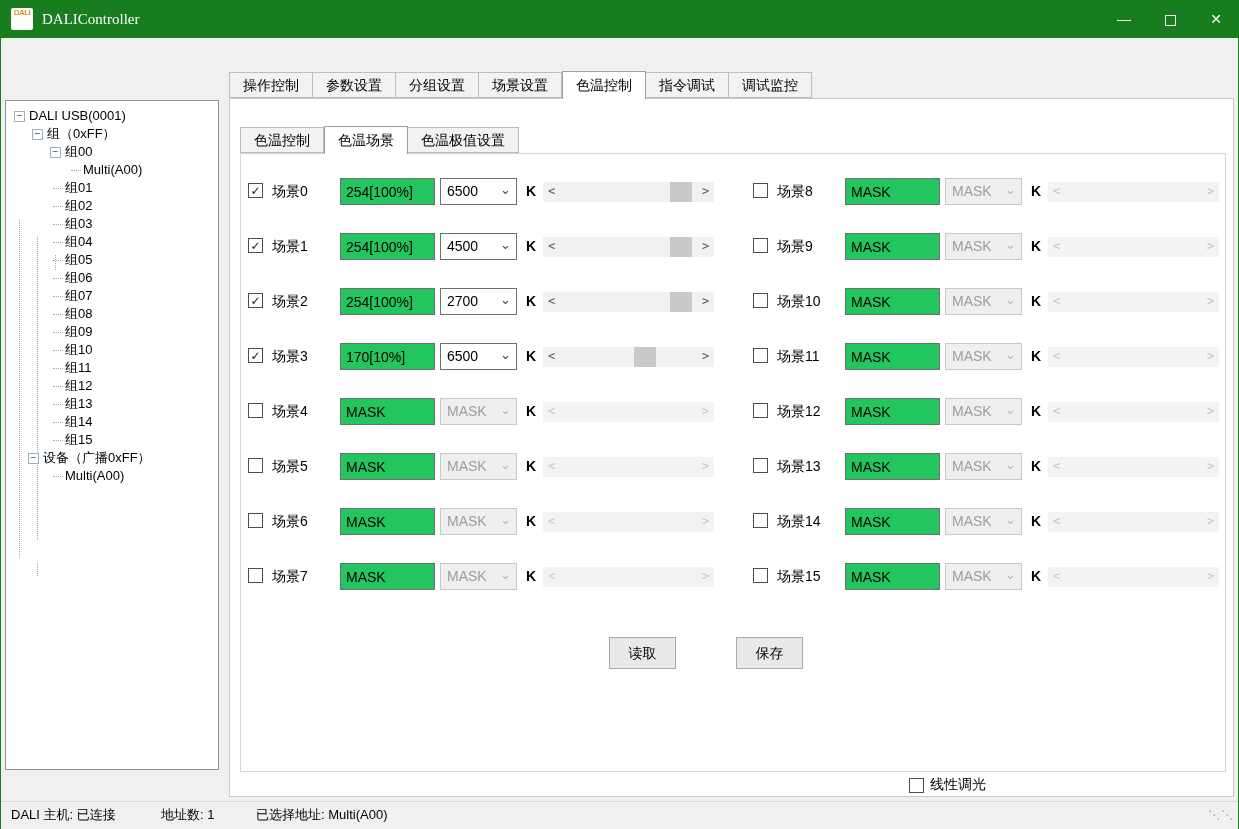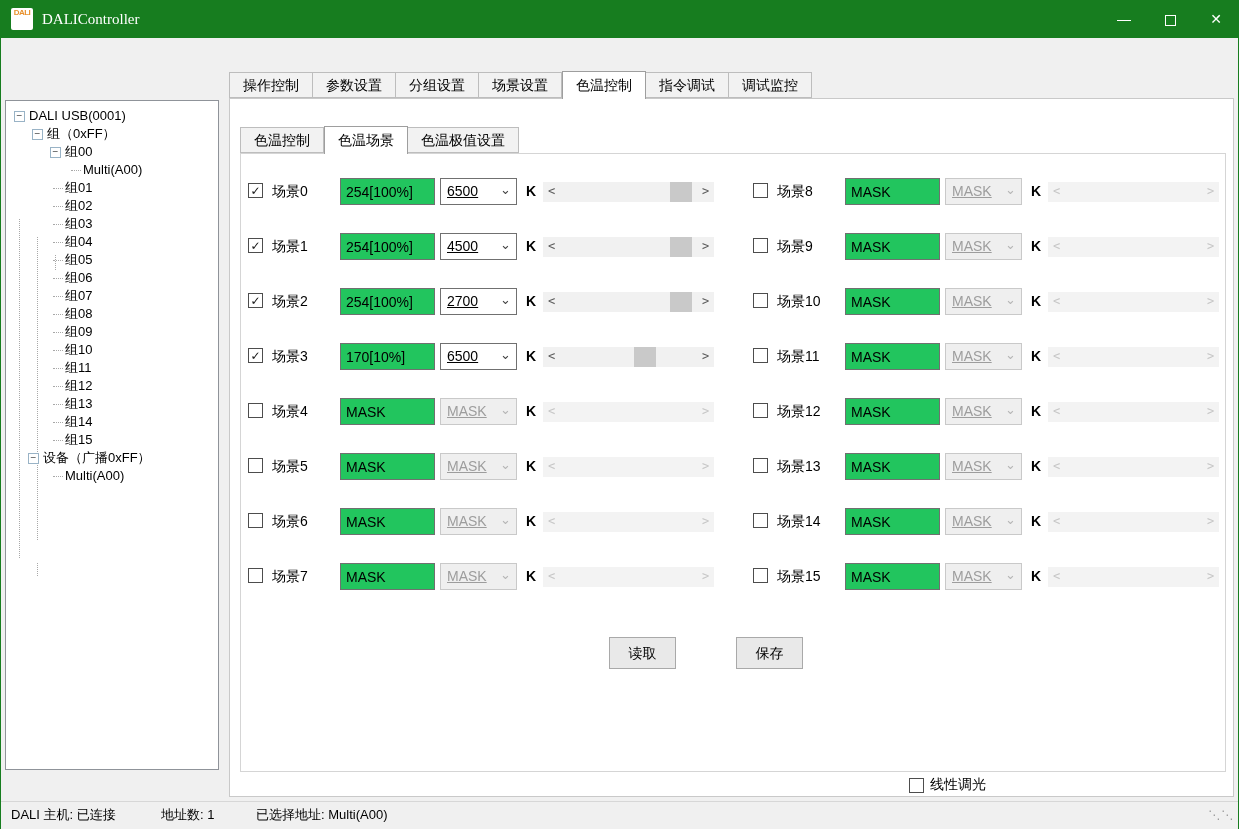--- a/index.html
+++ b/index.html
@@ -56,21 +56,21 @@
 
   
   .scene-row { position:absolute; width:466px; height:27px; }
   .cb { position:absolute; left:0; top:5px; width:15px; height:15px; background:#fff;
     border:1px solid #4d4d4d; text-align:center; line-height:14px; font-size:12px; color:#111; }
   .scene-lbl { position:absolute; left:24px; top:0; line-height:27px; font-size:14px; white-space:nowrap; }
   .tb { position:absolute; left:92px; top:0; width:95px; height:27px; border:1px solid #707070;
     background:#22c55e; font-size:14px; padding:0 5px; font-family:inherit; color:#000; outline:none; }
   .combo { position:absolute; left:192px; top:0; width:77px; height:27px; border:1px solid #707070;
     background:#fff; font-size:14px; }
-  .combo .cval { position:absolute; left:6px; top:0; line-height:25px;text-decoration:underline; }
+  .combo .cval { position:absolute; left:6px; top:0; line-height:25px; }
   .combo .chev { position:absolute; right:5px; top:0; line-height:22px; font-size:13px; color:#444; }
   .k-lbl { position:absolute; left:278px; top:0; line-height:27px; font-size:14px; font-weight:bold; }
   .sb { position:absolute; left:295px; top:4px; width:171px; height:20px; background:#f1f1f1; }
   .sb .ar { position:absolute; top:0; width:17px; height:20px; text-align:center; line-height:19px;
     font-size:12px; color:#5a5a5a; font-family:"DejaVu Sans Mono", monospace; }
   .sb .ar.r { right:0; }
   .sb .thumb { position:absolute; top:0; width:22px; height:20px; background:#c9c9c9; }
 
   
   .off .combo { border-color:#c9c9c9; background:#efefef; }

